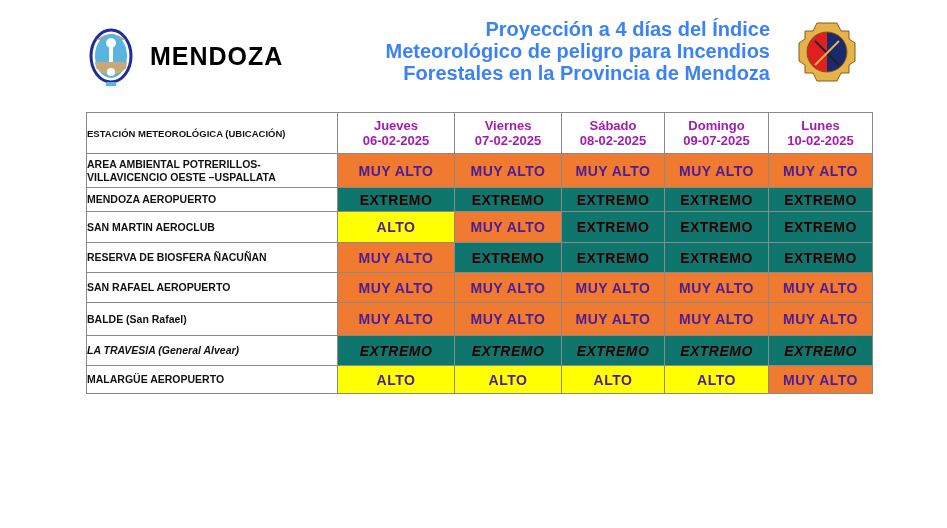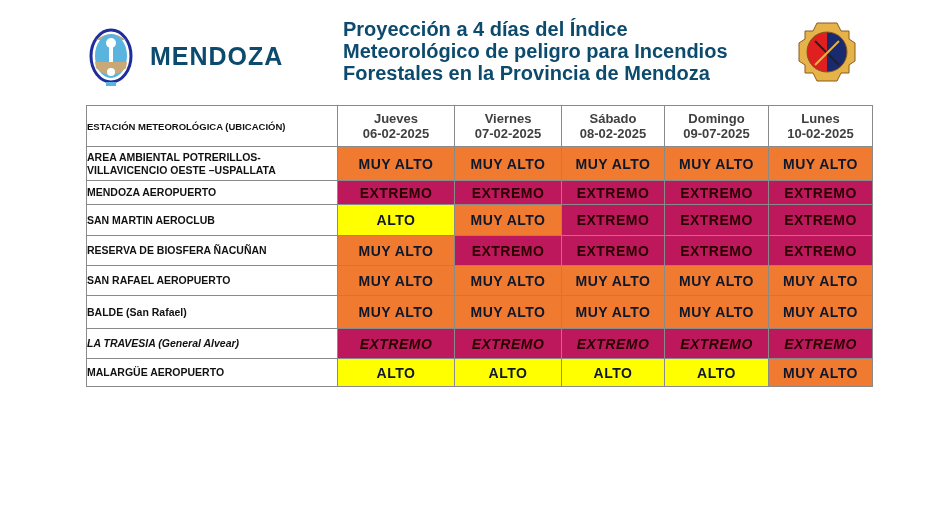--- a/index.html
+++ b/index.html
@@ -1,27 +1,27 @@
 <!DOCTYPE html>
 <html><head>
 <meta charset="utf-8">
 <style>
   html, body { margin: 0; padding: 0; background: #ffffff; }
   body { width: 947px; height: 528px; position: relative; overflow: hidden; font-family: "Liberation Sans", "DejaVu Sans", sans-serif; }
   .logo-left { position: absolute; left: 88px; top: 26px; width: 46px; height: 64px; }
-  .brand { position: absolute; left: 150px; top: 42px; font-size: 25px; font-weight: bold; color: #0c4a6e; letter-spacing: 1px; }
-  .title { position: absolute; left: 343px; top: 18px; width: 420px; text-align: left; font-size: 20px; font-weight: bold; color: #0c4a6e; line-height: 22px; }
+  .brand { position: absolute; left: 150px; top: 42px; font-size: 25px; font-weight: bold; color: #000000; letter-spacing: 1px; }
+  .title { position: absolute; left: 350px; top: 18px; width: 420px; text-align: right; font-size: 20px; font-weight: bold; color: #3b82f6; line-height: 22px; }
   .logo-right { position: absolute; left: 797px; top: 21px; width: 60px; height: 62px; }
-  table.grid { position: absolute; left: 86px; top: 105px; width: 786px; border-collapse: collapse; table-layout: fixed; }
+  table.grid { position: absolute; left: 86px; top: 112px; width: 786px; border-collapse: collapse; table-layout: fixed; }
   table.grid td, table.grid th { border: 1px solid #8a8a8a; padding: 0; }
   th.station-head { text-align: left; font-size: 9.5px; font-weight: bold; padding-left: 6px; height: 40px; color: #111; }
-  th.day-head { text-align: center; font-size: 13px; font-weight: bold; color: #404040; line-height: 15px; }
+  th.day-head { text-align: center; font-size: 13px; font-weight: bold; color: #a21caf; line-height: 15px; }
   td.station { font-size: 10.5px; font-weight: bold; color: #111; padding-left: 6px; line-height: 13px; }
-  td.level { text-align: center; font-size: 14px; font-weight: bold; color: #0f172a; letter-spacing: 0.5px; }
-  td.level.EXTREMO { background: #be185d; color: #2a0000; }
+  td.level { text-align: center; font-size: 14px; font-weight: bold; color: #4c1d95; letter-spacing: 0.5px; }
+  td.level.EXTREMO { background: #0f766e; color: #2a0000; }
   td.level.MUY { background: #f07a30; }
   td.level.ALTO { background: #ffff00; }
 </style>
 </head>
 <body>
 
 <svg class="logo-left" viewBox="0 0 46 64">
   <ellipse cx="23" cy="30" rx="20" ry="26" fill="none" stroke="#1f2d9b" stroke-width="3"></ellipse>
   <path d="M8 14 Q23 2 38 14" fill="#c8a877"></path>
   <ellipse cx="23" cy="30" rx="16" ry="22" fill="#5ab4e0"></ellipse>

